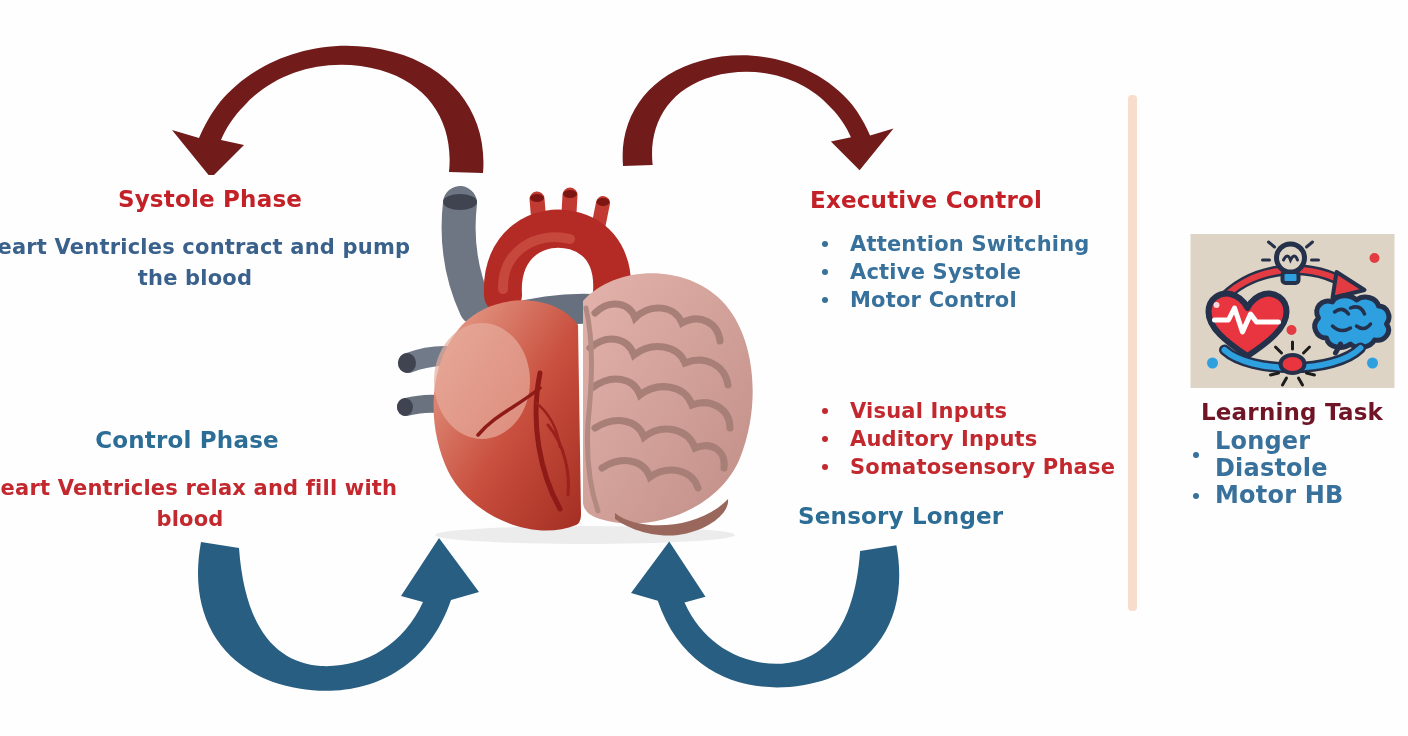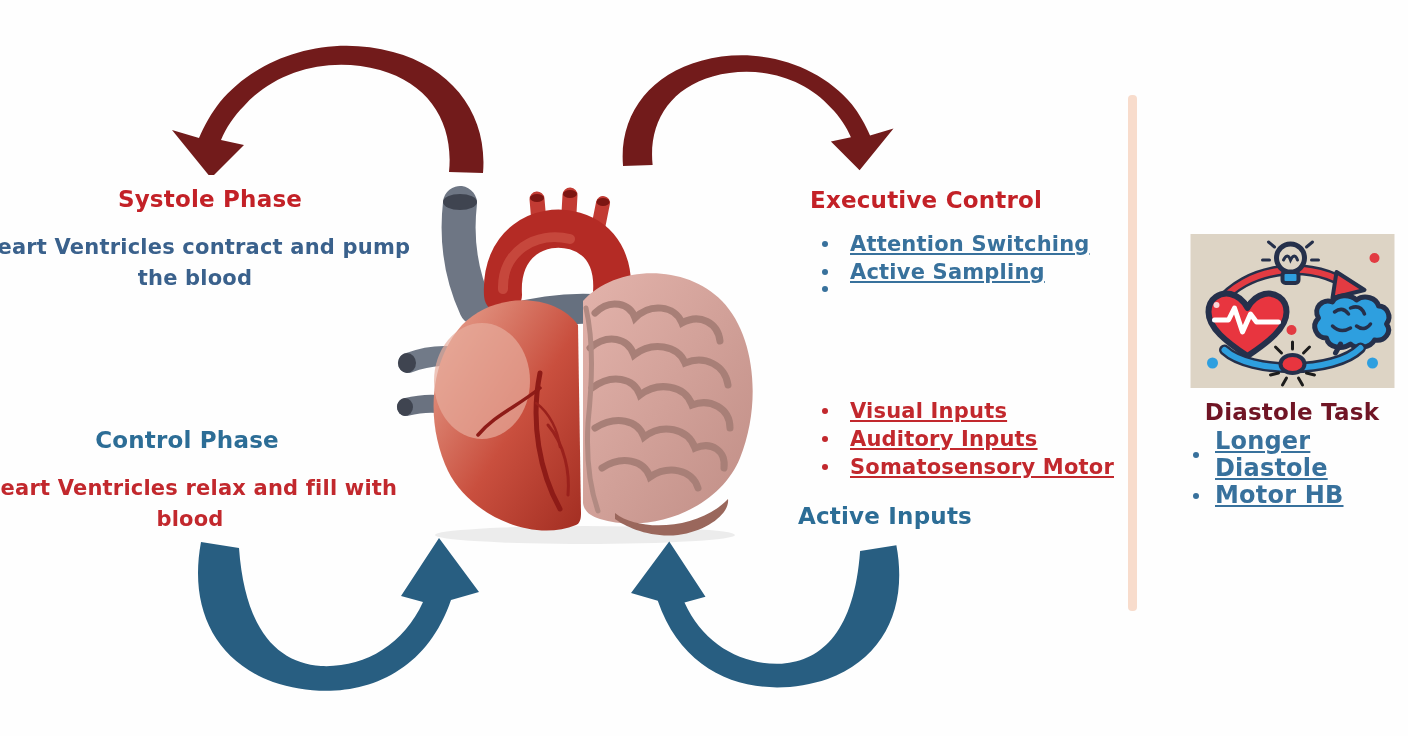--- a/index.html
+++ b/index.html
@@ -9,21 +9,21 @@
   }
   .abs{position:absolute;}
   .hd{font-weight:bold;font-size:23px;letter-spacing:.2px;}
   .body-txt{font-weight:bold;font-size:21px;text-align:center;line-height:31px;letter-spacing:.2px;}
   .red{color:#c32127;}
   .blue{color:#3a618c;}
   .hblue{color:#2c6d96;}
   .bred{color:#c2282d;}
   .maroon{color:#701525;}
   ul.blist{list-style:none;margin:0;padding:0;}
-  ul.blist li{display:flex;align-items:center;font-weight:bold;font-size:21px;line-height:28px;letter-spacing:.2px;text-decoration:underline;}
+  ul.blist li{display:flex;align-items:center;font-weight:bold;font-size:21px;line-height:28px;letter-spacing:.2px;}
   ul.blist li .dot{width:6px;height:6px;border-radius:50%;margin-right:22px;flex:0 0 auto;}
   ul.blist.blue-items li{color:#38719c;}
   ul.blist.blue-items li .dot{background:#38719c;}
   ul.blist.red-items li{color:#c2282d;}
   ul.blist.red-items li .dot{background:#c2282d;}
   ul.blist.small li{font-size:24px;line-height:27px;}
   ul.blist.small li .dot{margin-right:16px;}
   .divider{width:9px;height:516px;background:#f8dccc;border-radius:4px;}
   svg{display:block;}
 </style>
@@ -135,42 +135,43 @@
   <div class="abs body-txt bred" style="left:-26px;top:473px;width:432px;">Heart Ventricles relax and fill with blood</div>
 
   <div class="abs hd red" style="left:810px;top:187px;">Executive Control</div>
   <ul class="blist blue-items abs" style="left:822px;top:230px;">
     <li>
         <span class="dot"></span>
         <span>Attention Switching</span>
       </li>
     <li>
         <span class="dot"></span>
-        <span>Active Sampling</span>
-      </li>
-    <li>
-        <span class="dot"></span>
+        <span>Active Systole</span>
+      </li>
+    <li>
+        <span class="dot"></span>
+        <span>Motor Control</span>
       </li>
   </ul>
 
   <ul class="blist red-items abs" style="left:822px;top:397px;">
     <li>
         <span class="dot"></span>
         <span>Visual Inputs</span>
       </li>
     <li>
         <span class="dot"></span>
         <span>Auditory Inputs</span>
       </li>
     <li>
         <span class="dot"></span>
-        <span>Somatosensory Motor</span>
+        <span>Somatosensory Phase</span>
       </li>
   </ul>
-  <div class="abs hd hblue" style="left:798px;top:503px;">Active Inputs</div>
+  <div class="abs hd hblue" style="left:798px;top:503px;">Sensory Longer</div>
 
   <div class="abs divider" style="left:1128px;top:95px;"></div>
 
   <svg class="abs" style="left:1189px;top:234px;" width="207" height="154" viewBox="0 0 204 154" aria-hidden="true">
     <rect width="204" height="154" fill="#ddd4c5"></rect>
 
     <path d="M28 70 C 55 34 115 26 152 48" stroke="#25304b" stroke-width="11" fill="none" stroke-linecap="round"></path>
     <path d="M28 70 C 55 34 115 26 152 48" stroke="#e23b42" stroke-width="6" fill="none" stroke-linecap="round"></path>
     <path d="M146 38 L 174 56 L 142 64 Z" fill="#e23b42" stroke="#25304b" stroke-width="4" stroke-linejoin="round"></path>
 
@@ -212,21 +213,21 @@
         <path d="M124 141 L116 139"></path>
         <path d="M92 151 L96 144"></path>
         <path d="M112 151 L108 144"></path>
     </g>
     <circle cx="101" cy="96" r="5" fill="#e23b42"></circle>
     <circle cx="184" cy="24" r="5" fill="#e23b42"></circle>
     <circle cx="22" cy="129" r="5.5" fill="#2e9fdf"></circle>
     <circle cx="182" cy="129" r="5.5" fill="#2e9fdf"></circle>
   </svg>
 
-  <div class="abs hd maroon" style="left:1187px;top:399px;width:210px;text-align:center;">Diastole Task</div>
+  <div class="abs hd maroon" style="left:1187px;top:399px;width:210px;text-align:center;">Learning Task</div>
   <ul class="blist blue-items small abs" style="left:1193px;top:428px;">
     <li>
         <span class="dot"></span>
         <span>Longer Diastole</span>
       </li>
     <li>
         <span class="dot"></span>
         <span>Motor HB</span>
       </li>
   </ul>

